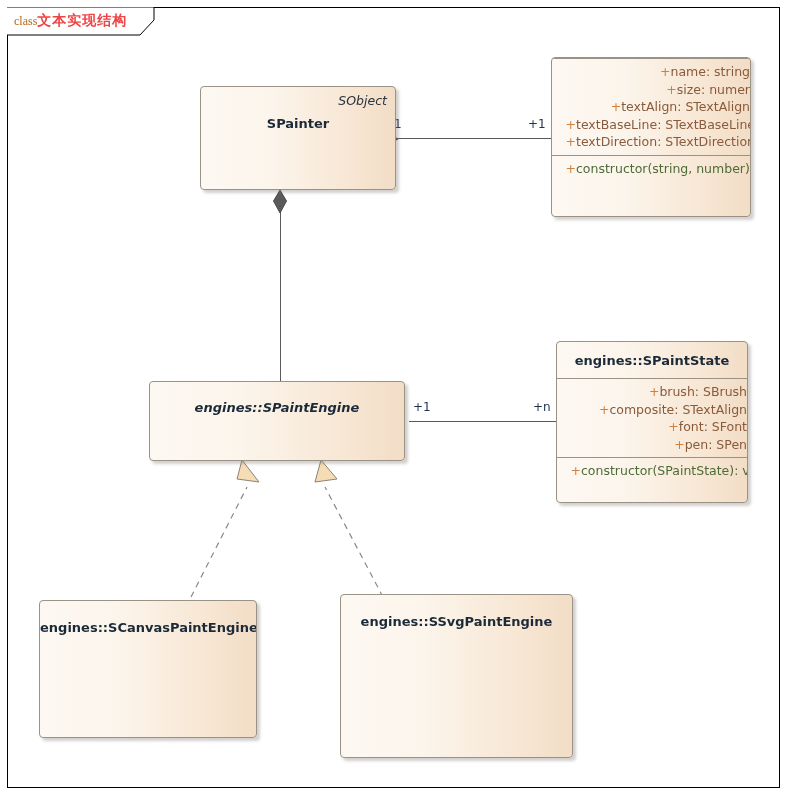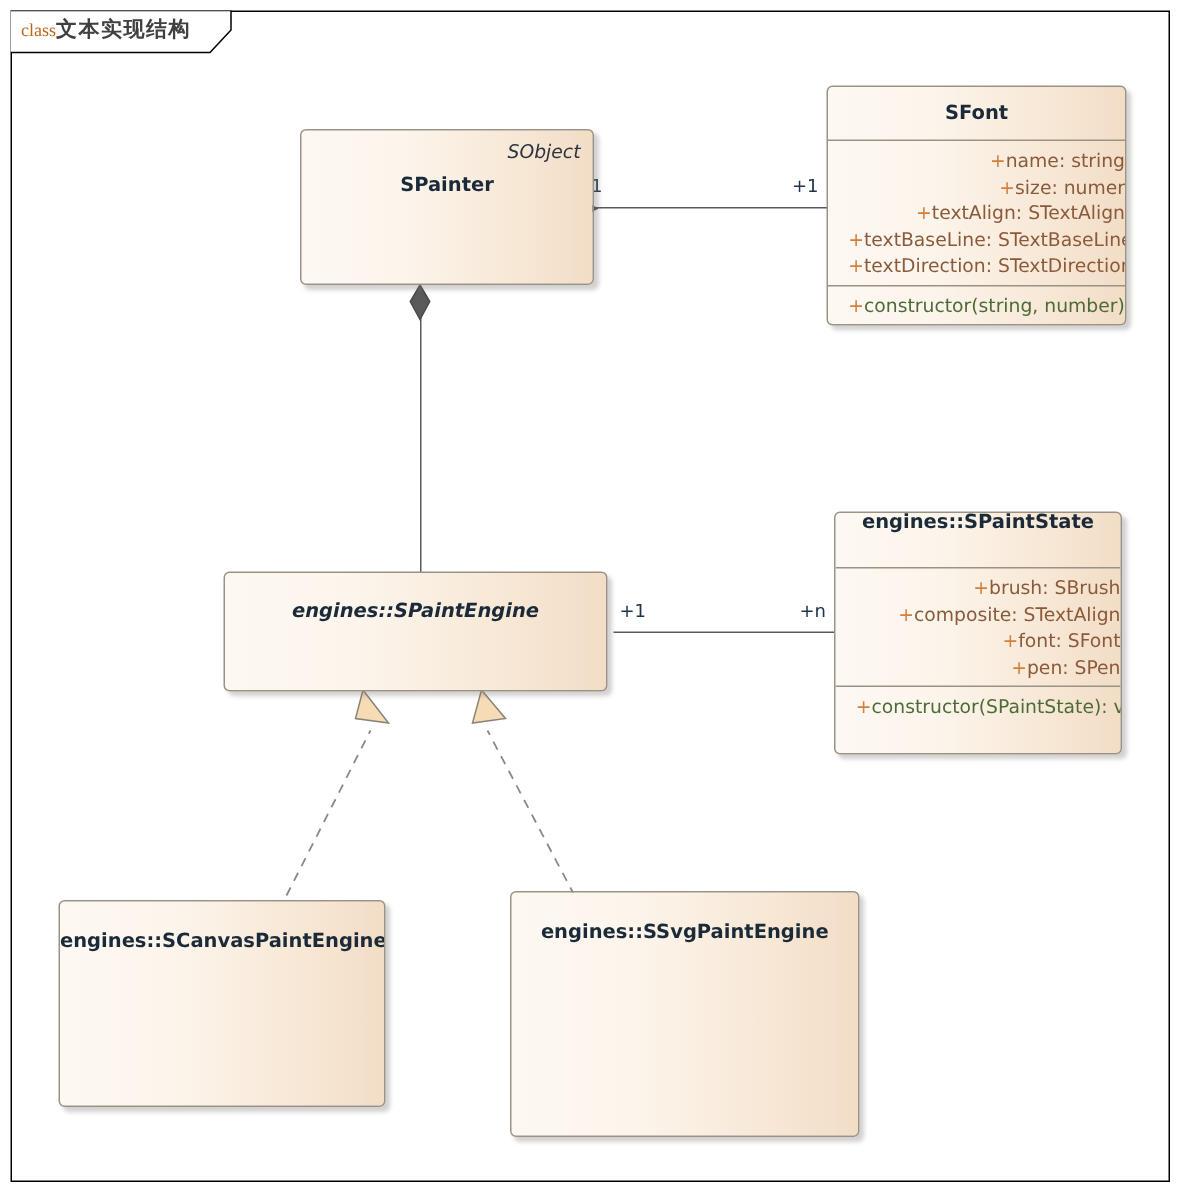--- a/index.html
+++ b/index.html
@@ -47,21 +47,21 @@
     font-size: 13px;
     white-space: nowrap;
     z-index: 5;
   }
   #frame-title .kw {
     color: #b8651b;
     font-family: Liberation Serif, serif;
     font-size: 12px;
   }
   #frame-title .tt {
-    color: #404040;
+    color: #ef4444;
     font-weight: bold;
     font-size: 14px;
     letter-spacing: 1px;
     margin-top: 23px;
   }
 
   
   .uml-box {
     position: absolute;
     box-sizing: border-box;
@@ -200,23 +200,20 @@
   </div>
 
   <div class="uml-box" style="left:200px; top:86px; width:196px; height:104px;">
     <div class="uml-section" style="height:104px;">
       <div class="uml-stereo">SObject</div>
       <div class="uml-name" style="padding-top:30px;">SPainter</div>
     </div>
   </div>
 
   <div class="uml-box" style="left:551px; top:57px; width:200px; height:160px;">
-    <div class="uml-section" style="height:35px;">
-      <div class="uml-name" style="padding-top:11px;">SFont</div>
-    </div>
     <div class="uml-divider"></div>
     <div class="member-list" id="sfont-attrs">
         <div class="member attr"><span class="vis">+</span><span class="txt">name: string</span></div>
         <div class="member attr"><span class="vis">+</span><span class="txt">size: numer</span></div>
         <div class="member attr"><span class="vis">+</span><span class="txt">textAlign: STextAlign</span></div>
         <div class="member attr"><span class="vis">+</span><span class="txt">textBaseLine: STextBaseLine</span></div>
         <div class="member attr"><span class="vis">+</span><span class="txt">textDirection: STextDirection</span></div>
       </div>
     <div class="uml-divider"></div>
     <div class="member-list" id="sfont-ops">
@@ -225,21 +222,21 @@
   </div>
 
   <div class="uml-box" style="left:149px; top:381px; width:256px; height:80px;">
     <div class="uml-section" style="height:80px;">
       <div class="uml-name abstract" style="padding-top:19px;">engines::SPaintEngine</div>
     </div>
   </div>
 
   <div class="uml-box" style="left:556px; top:341px; width:192px; height:162px;">
     <div class="uml-section" style="height:36px;">
-      <div class="uml-name" style="">engines::SPaintState</div>
+      <div class="uml-name" style="padding-top:12px;">engines::SPaintState</div>
     </div>
     <div class="uml-divider"></div>
     <div class="member-list" id="sps-attrs">
         <div class="member attr"><span class="vis">+</span><span class="txt">brush: SBrush</span></div>
         <div class="member attr"><span class="vis">+</span><span class="txt">composite: STextAlign</span></div>
         <div class="member attr"><span class="vis">+</span><span class="txt">font: SFont</span></div>
         <div class="member attr"><span class="vis">+</span><span class="txt">pen: SPen</span></div>
       </div>
     <div class="uml-divider"></div>
     <div class="member-list" id="sps-ops">

